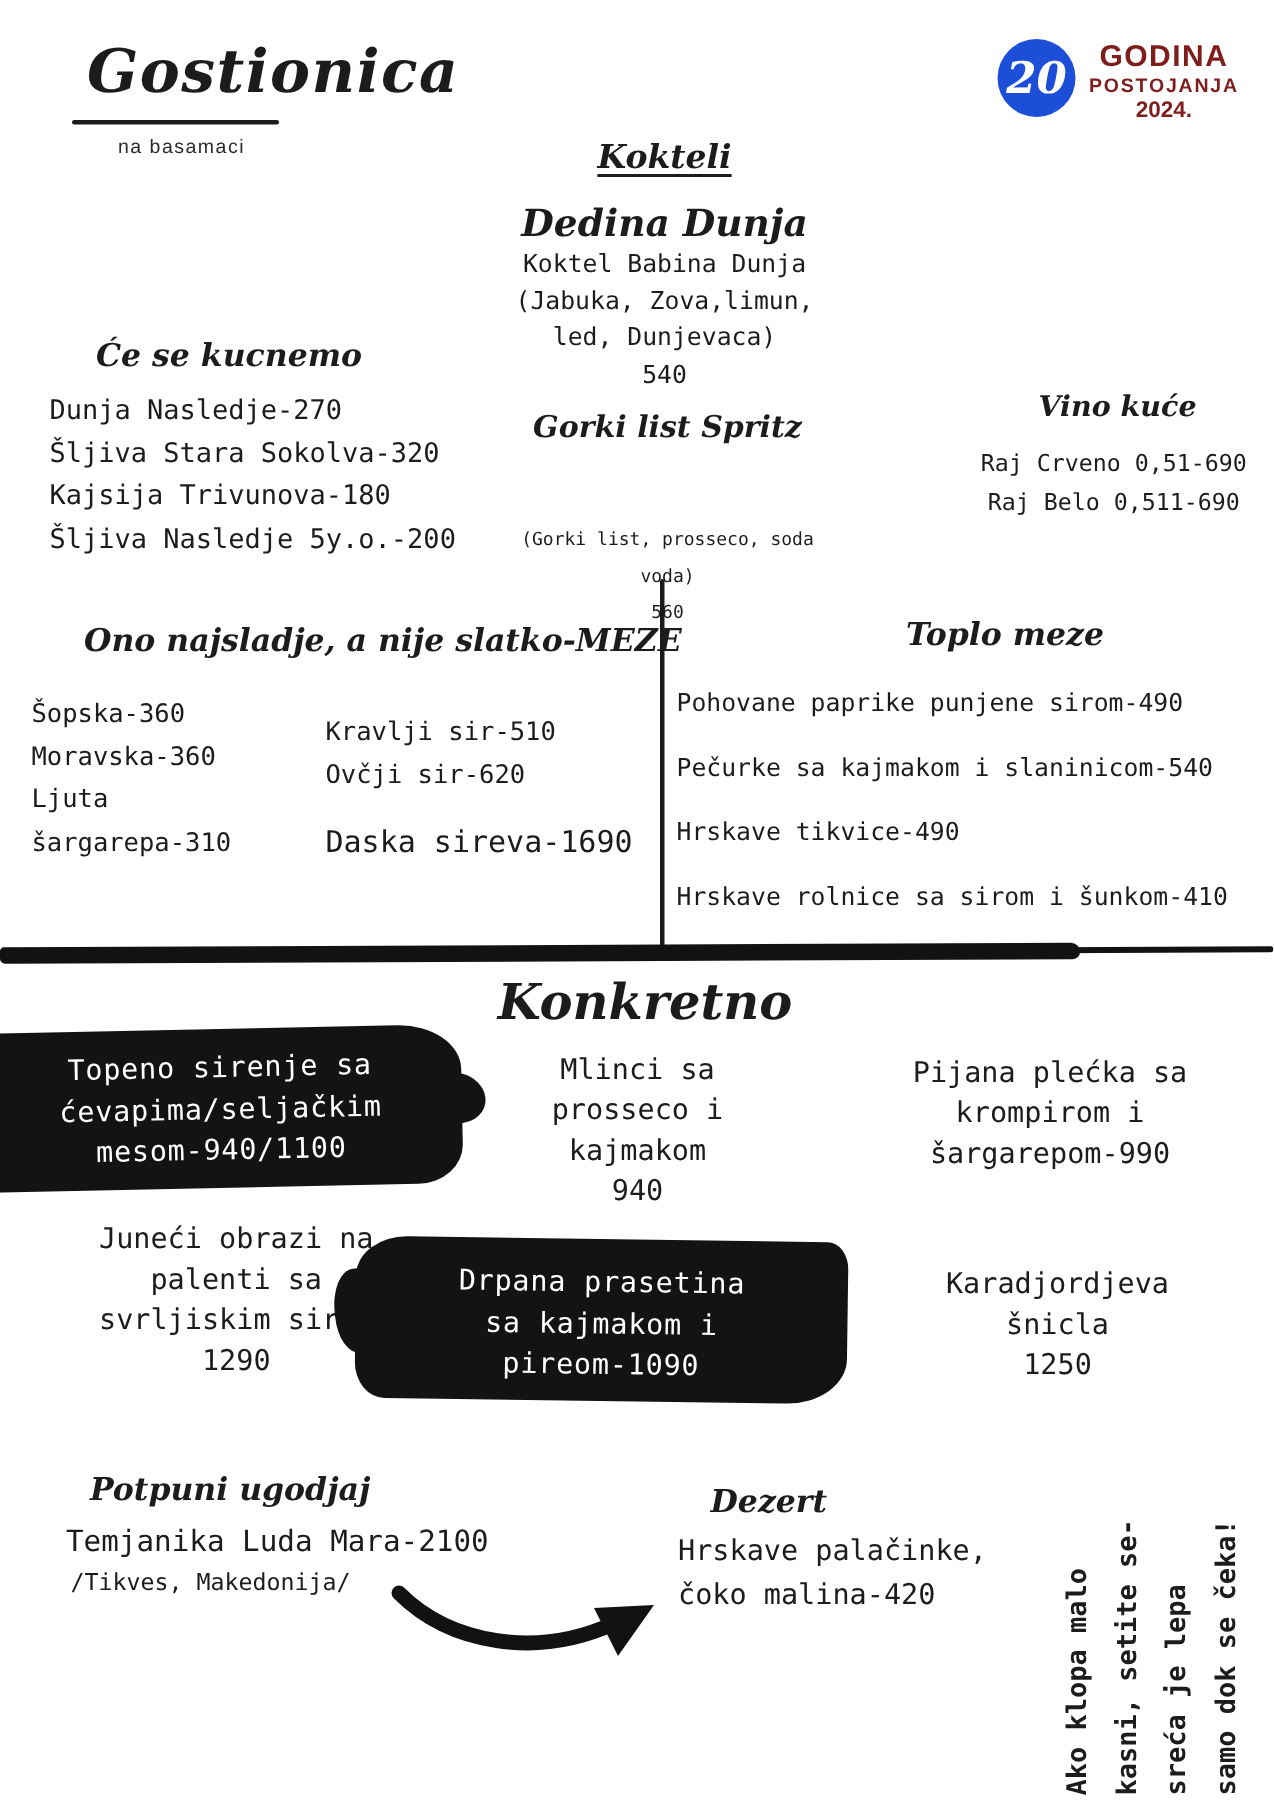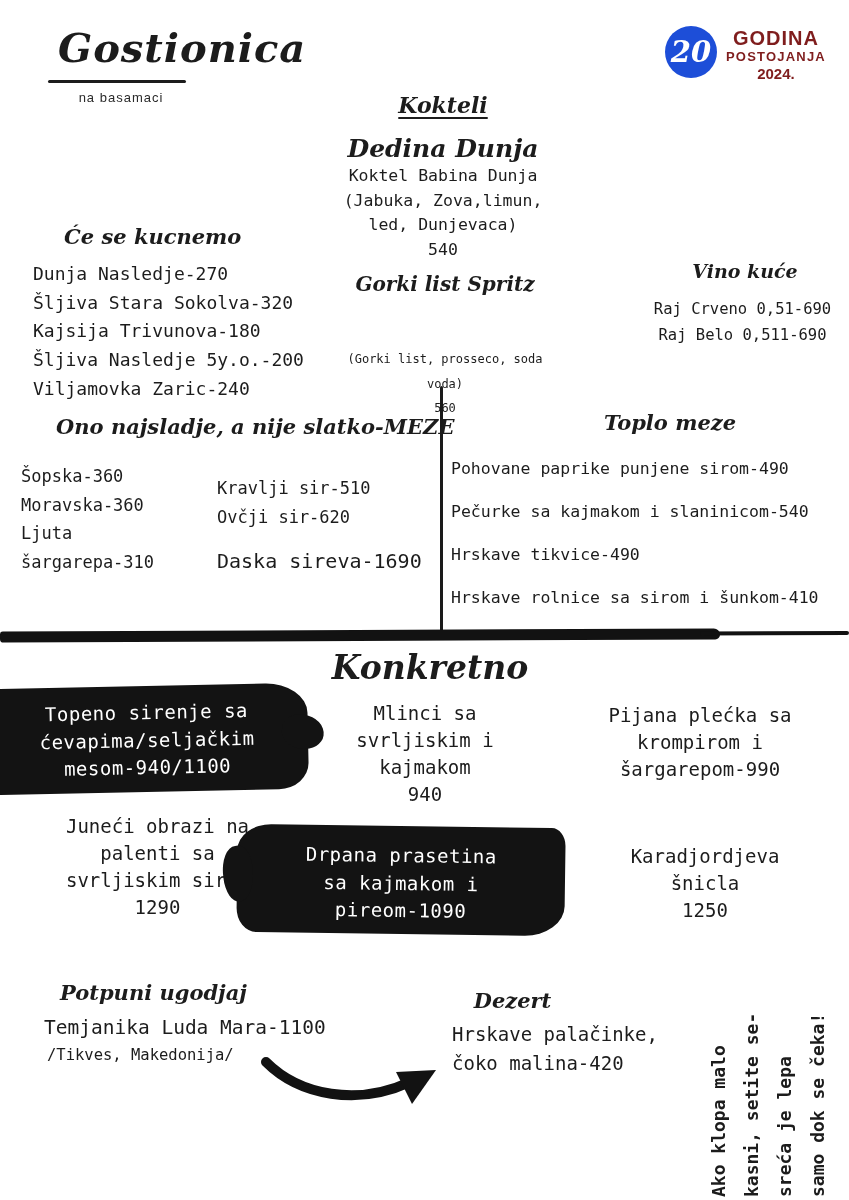--- a/index.html
+++ b/index.html
@@ -119,21 +119,20 @@
       <div>led, Dunjevaca)</div>
       <div>540</div>
     </div>
 
   <div class="abs script h-kucnemo">Će se kucnemo</div>
   <div class="abs mono rakija-list">
       <div>Dunja Nasledje-270</div>
       <div>Šljiva Stara Sokolva-320</div>
       <div>Kajsija Trivunova-180</div>
       <div>Šljiva Nasledje 5y.o.-200</div>
-      <div>Viljamovka Zaric-240</div>
     </div>
 
   <div class="abs script h-spritz">Gorki list Spritz</div>
   <div class="abs mono ctr spritz-lines">
       <div>(Gorki list, prosseco, soda</div>
       <div>voda)</div>
       <div>560</div>
     </div>
 
   <div class="abs script h-vino">Vino kuće</div>
@@ -171,21 +170,21 @@
 
   <div class="abs brush brush1">
     <div class="brush-text bt1">
         <div>Topeno sirenje sa</div>
         <div>ćevapima/seljačkim</div>
         <div>mesom-940/1100</div>
       </div>
   </div>
   <div class="abs mono mlinci">
       <div>Mlinci sa</div>
-      <div>svrljiskim i</div>
+      <div>prosseco i</div>
       <div>kajmakom</div>
       <div>940</div>
     </div>
   <div class="abs mono pijana">
       <div>Pijana plećka sa</div>
       <div>krompirom i</div>
       <div>šargarepom-990</div>
     </div>
 
   <div class="abs mono juneci">
@@ -201,21 +200,21 @@
         <div>pireom-1090</div>
       </div>
   </div>
   <div class="abs mono karadj">
       <div>Karadjordjeva</div>
       <div>šnicla</div>
       <div>1250</div>
     </div>
 
   <div class="abs script h-potpuni">Potpuni ugodjaj</div>
-  <div class="abs mono temjanika">Temjanika Luda Mara-1100</div>
+  <div class="abs mono temjanika">Temjanika Luda Mara-2100</div>
   <div class="abs mono tikves">/Tikves, Makedonija/</div>
 
   <div class="abs script h-dezert">Dezert</div>
   <div class="abs mono dessert-lines">
       <div>Hrskave palačinke,</div>
       <div>čoko malina-420</div>
     </div>
 
   <div class="abs arrow">
     <svg width="185" height="68" viewBox="0 0 185 68" xmlns="http://www.w3.org/2000/svg">

